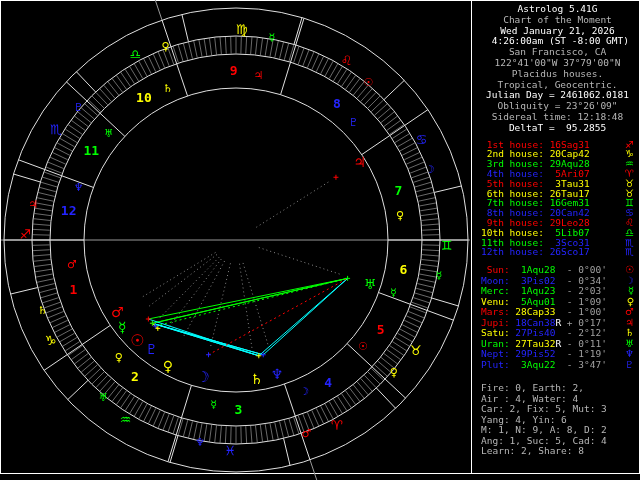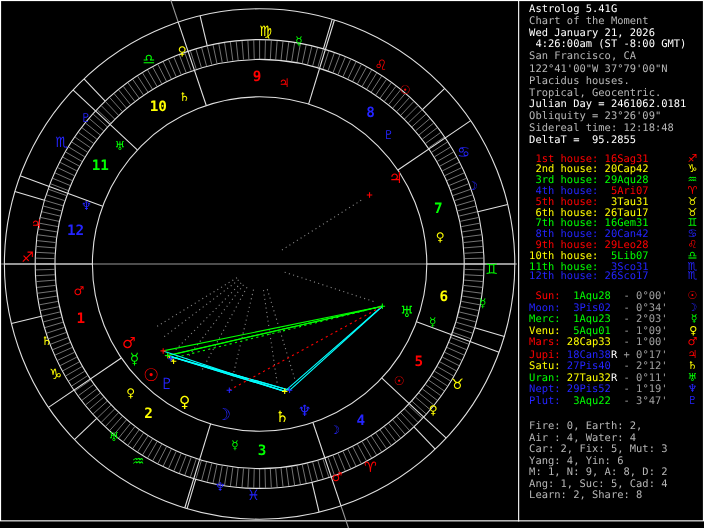--- a/index.html
+++ b/index.html
@@ -3,21 +3,21 @@
 <meta charset="utf-8">
 <title>Astrolog</title>
 <style>
   html,body{margin:0;padding:0;background:#222;}
   #screen{position:relative;width:640px;height:480px;background:#000;overflow:hidden;
           font-family:"DejaVu Sans Mono",monospace;}
   #wheel{position:absolute;left:0;top:0;}
   #panel{position:absolute;left:472px;top:0;width:168px;height:480px;
          box-sizing:border-box;padding:4px 6px 0 9px;white-space:pre;
          font-size:9.5px;}
-  .hdr-line{line-height:10.8px;height:10.8px;}
+  .hdr-line{line-height:10.8px;height:10.8px;text-align:center;}
   .hrow{line-height:9.8px;height:9.8px;display:flex;justify-content:space-between;align-items:center;}
   .prow{line-height:10.5px;height:10.5px;display:flex;justify-content:space-between;align-items:center;}
   .srow{line-height:10.5px;height:10.5px;}
   .glyph{font-family:"DejaVu Sans",sans-serif;font-size:10px;}
   .gap1{height:6px;} .gap2{height:8px;} .gap3{height:13px;}
   svg text{font-family:"DejaVu Sans",sans-serif;}
   svg text.hnum{font-family:"DejaVu Sans Mono",monospace;font-weight:bold;}
 </style>
 </head>
 <body>

